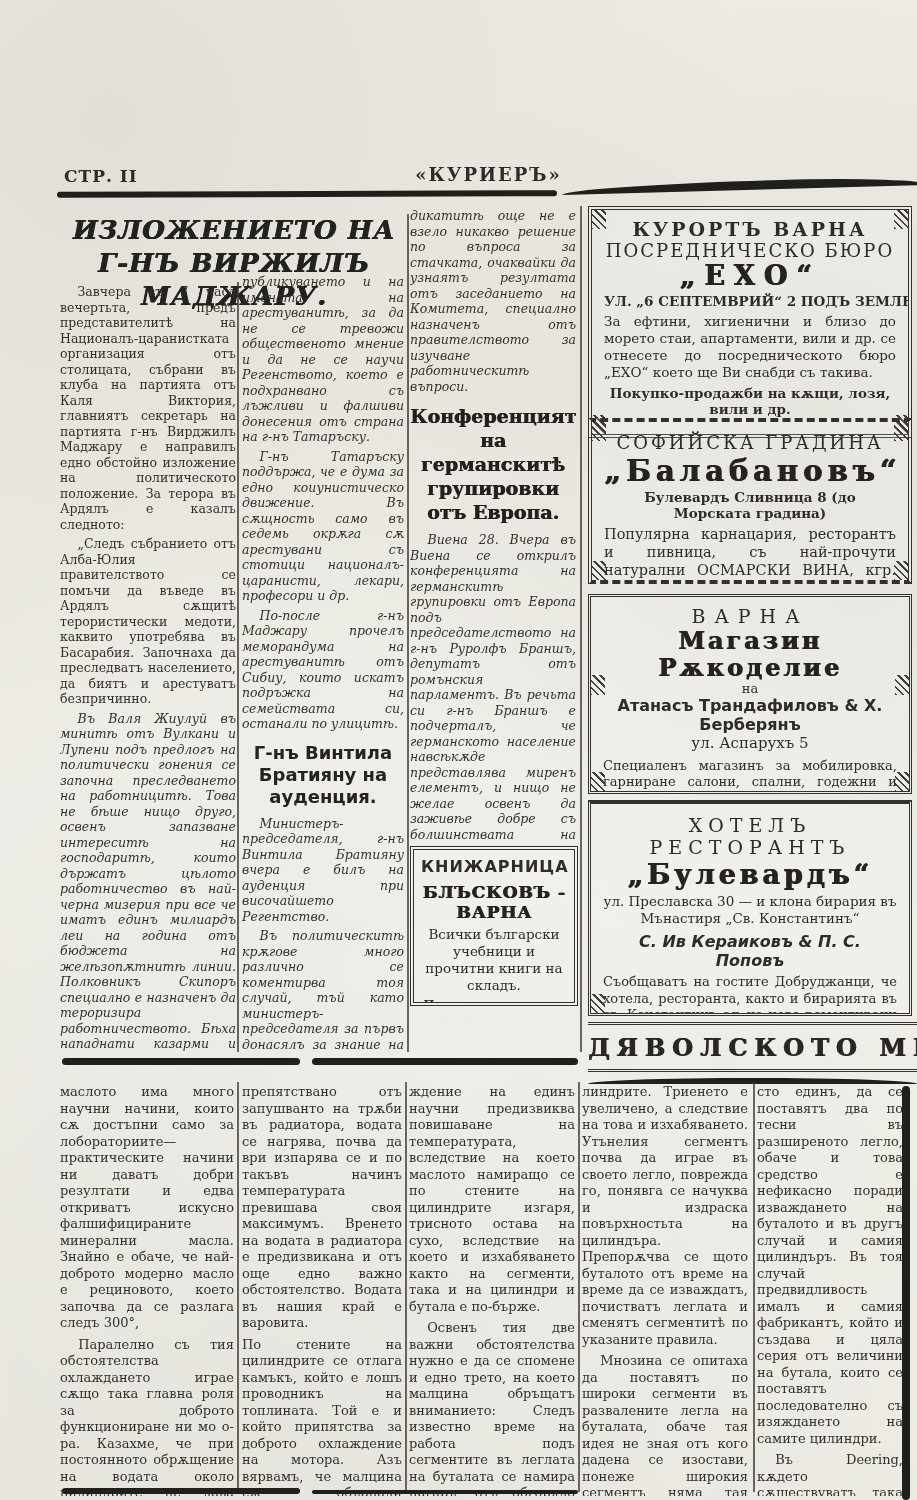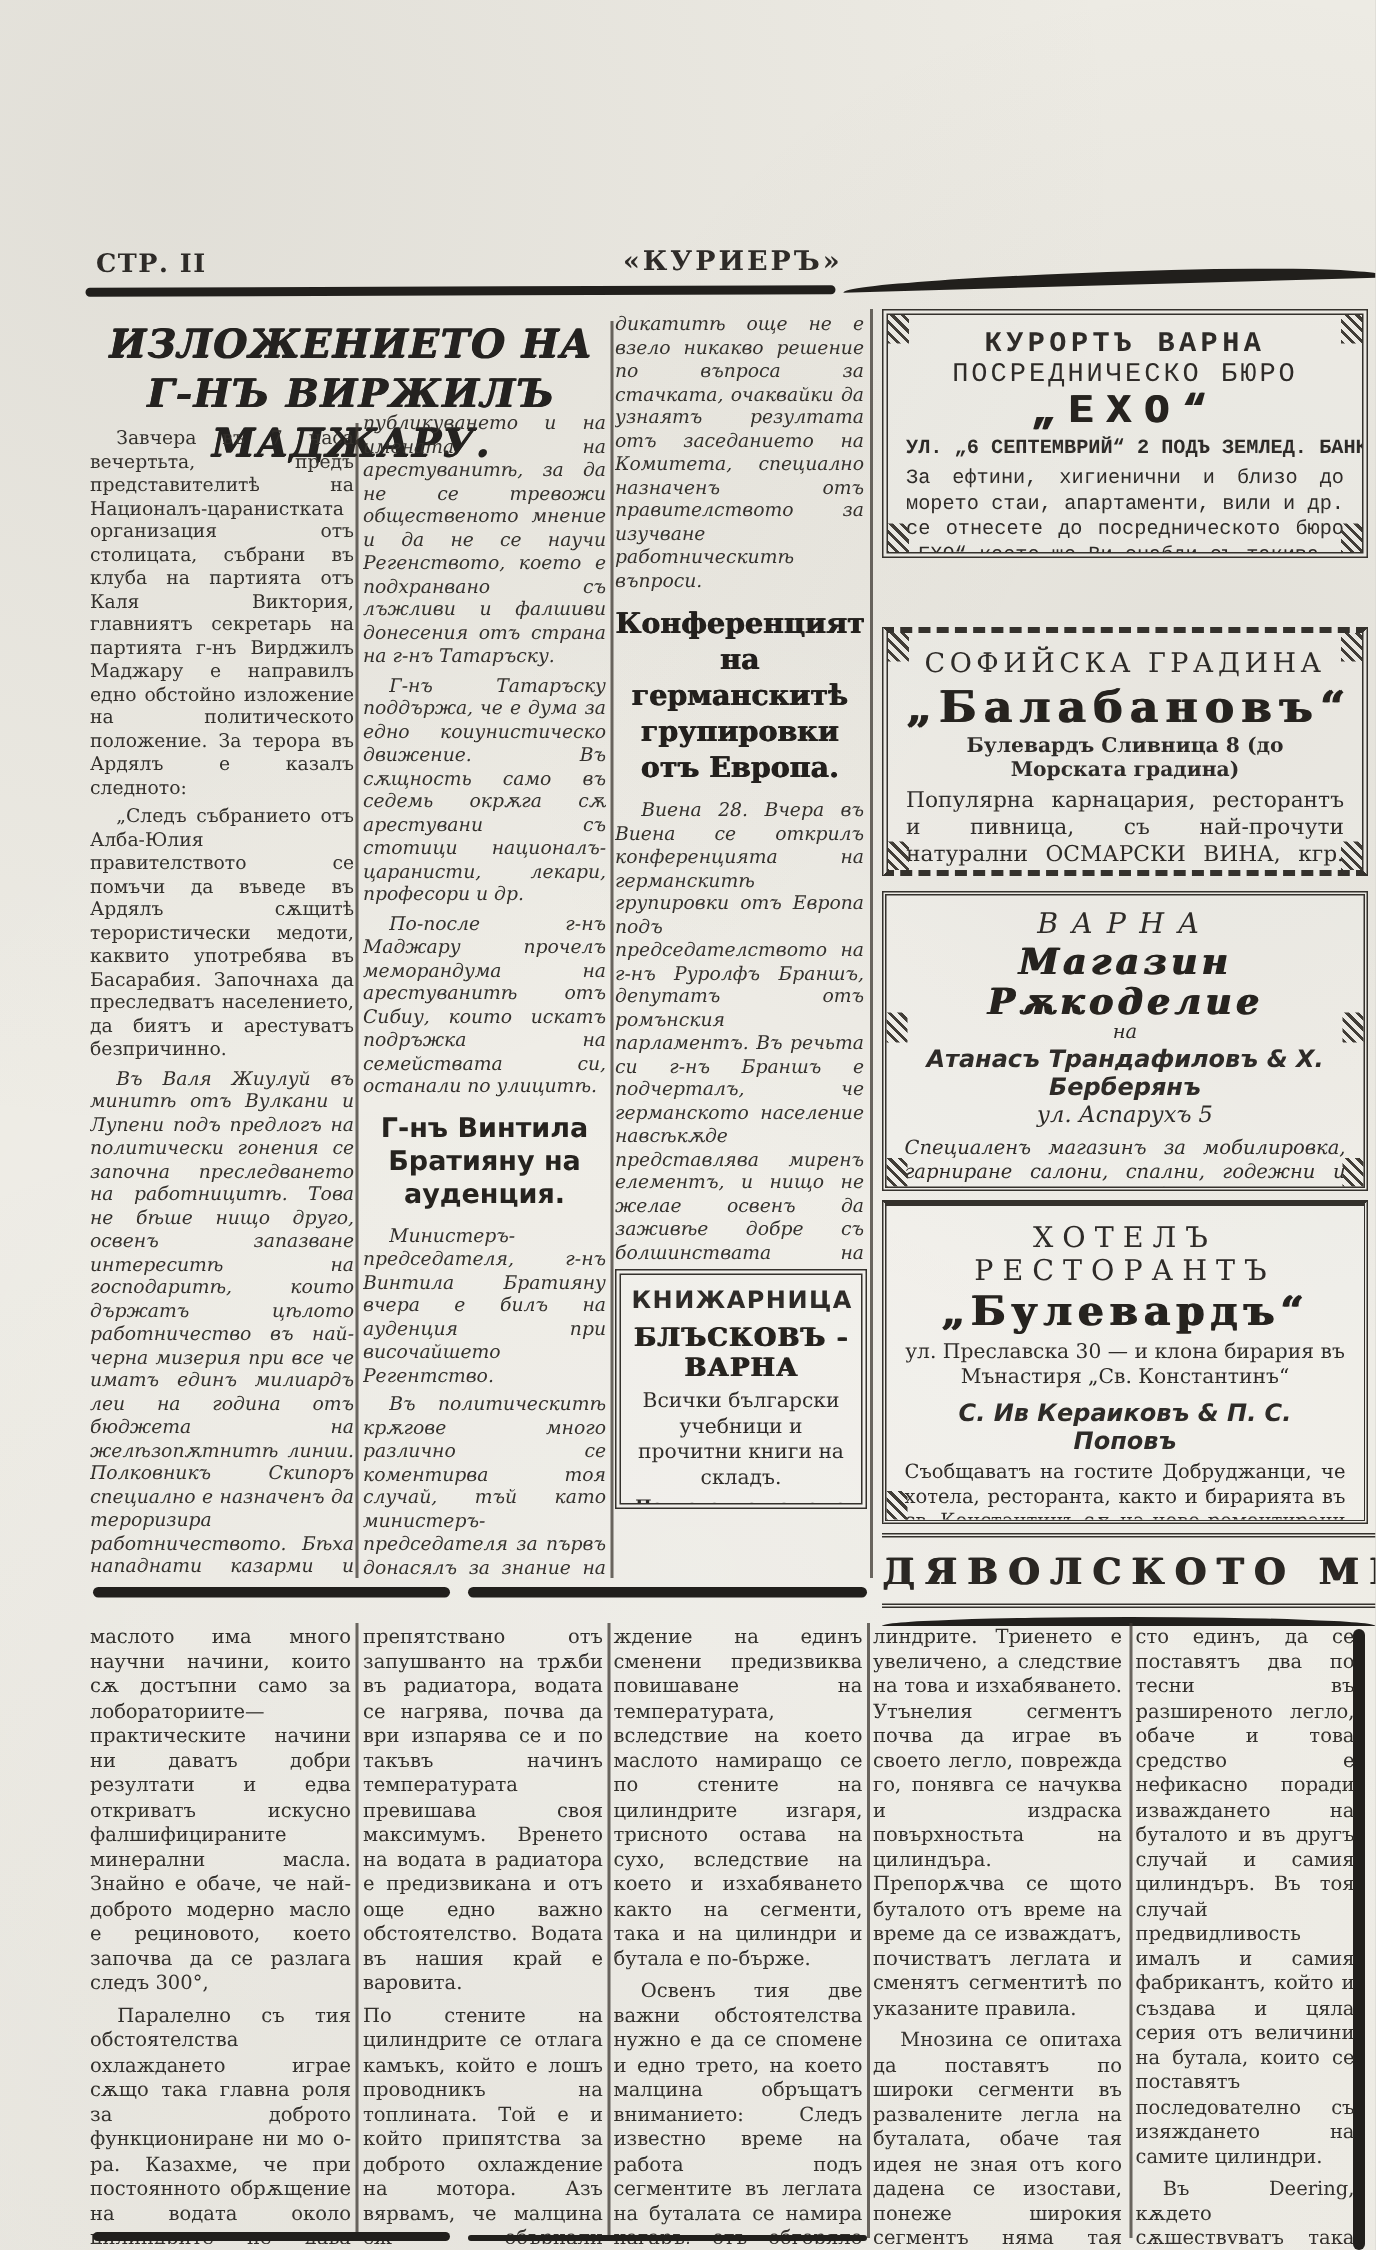--- a/index.html
+++ b/index.html
@@ -83,21 +83,21 @@
 
   </div>
 
   <div class="abs ad" style="left:410px;top:846px;width:168px;height:160px;border:4px double #34312c;padding:5px 7px;">
     <div class="c sans" style="font-weight:bold;font-size:16px;letter-spacing:1px;margin-top:2px;">КНИЖАРНИЦА</div>
     <div class="c fatname" style="font-size:17px;letter-spacing:1px;margin:6px 0 4px;">БЛЪСКОВЪ - ВАРНА</div>
     <div class="c" style="font-size:13.5px;line-height:17px;">Всички български учебници и прочитни книги на складъ.</div>
     <div class="c" style="font-size:11.5px;line-height:14px;font-weight:bold;margin-top:3px;">По желание може да се достави каквато книга се иска</div>
   </div>
 
-  <div class="abs ad" style="left:588px;top:206px;width:324px;height:166px;border:4px double #34312c;font-family:Liberation Mono, monospace;">
+  <div class="abs ad" style="left:588px;top:206px;width:324px;height:232px;border:4px double #34312c;">
     <span class="corner" style="left:-1px;top:-1px;"></span>
     <span class="corner" style="right:-1px;top:-1px;"></span>
     <span class="corner" style="left:-1px;bottom:-1px;"></span>
     <span class="corner" style="right:-1px;bottom:-1px;"></span>
     <div class="c" style="font-size:19px;letter-spacing:3px;font-weight:bold;">КУРОРТЪ ВАРНА</div>
     <div class="c" style="font-size:18px;letter-spacing:2px;">ПОСРЕДНИЧЕСКО БЮРО</div>
     <div class="c fatname" style="font-size:27px;letter-spacing:9px;line-height:30px;">„ЕХО“</div>
     <div style="font-size:13.5px;font-weight:bold;white-space:nowrap;margin-top:2px;">УЛ. „6 СЕПТЕМВРИЙ“ 2 ПОДЪ ЗЕМЛЕД. БАНКА</div>
     <div class="ad-small">За ефтини, хигиенични и близо до морето стаи, апартаменти, вили и др. се отнесете до посредническото бюро „ЕХО“ което ще Ви снабди съ такива.</div>
     <div class="c" style="font-size:13.5px;font-weight:bold;">Покупко-продажби на кѫщи, лозя, вили и др.</div>
@@ -109,21 +109,21 @@
     <span class="corner" style="right:-1px;top:-1px;"></span>
     <span class="corner" style="left:-1px;bottom:-1px;"></span>
     <span class="corner" style="right:-1px;bottom:-1px;"></span>
     <div class="c" style="font-size:18px;letter-spacing:3px;margin-top:2px;">СОФИЙСКА ГРАДИНА</div>
     <div class="c fatname" style="font-size:29px;letter-spacing:5px;line-height:36px;">„Балабановъ“</div>
     <div class="c" style="font-size:13.5px;font-weight:bold;">Булевардъ Сливница 8 (до Морската градина)</div>
     <div class="ad-small" style="font-size:14.5px;line-height:18px;">Популярна карнацария, ресторантъ и пивница, съ най-прочути натурални ОСМАРСКИ ВИНА, кгр. 20 лева за домове 16</div>
 
   </div>
 
-  <div class="abs ad" style="left:588px;top:594px;width:324px;height:200px;border:3px double #34312c;font-style:italic;">
+  <div class="abs ad" style="left:588px;top:594px;width:324px;height:200px;border:3px double #34312c;">
     <span class="corner" style="left:-1px;top:40%;"></span>
     <span class="corner" style="right:-1px;top:40%;"></span>
     <span class="corner" style="left:-1px;bottom:-1px;"></span>
     <span class="corner" style="right:-1px;bottom:-1px;"></span>
     <div class="c" style="font-size:19px;letter-spacing:9px;">ВАРНА</div>
     <div class="c fatname" style="font-size:24px;letter-spacing:3px;line-height:27px;">Магазин Рѫкоделие</div>
     <div class="c" style="font-size:13px;">на</div>
     <div class="c sans" style="font-size:16px;font-weight:bold;">Атанасъ Трандафиловъ &amp; Х. Берберянъ</div>
     <div class="c" style="font-size:15px;">ул. Аспарухъ 5</div>
     <div class="ad-small" style="font-size:13px;line-height:16px;margin-top:6px;">Специаленъ магазинъ за мобилировка, гарниране салони, спални, годежни и свадбени дарове, бельо пердета, покривки и пр. пр.</div>
@@ -156,21 +156,21 @@
 
   <div class="abs col bcol" style="left:60px;top:1084px;width:174px;height:412px;">
     <p class="noind">маслото има много научни начини, които сѫ достъпни само за лобораториите—практическите начини ни даватъ добри резултати и едва откриватъ искусно фалшифицираните минерални масла. Знайно е обаче, че най-доброто модерно масло е рециновото, което започва да се разлага следъ 300°,</p>
     <p>Паралелно съ тия обстоятелства охлаждането играе сѫщо така главна роля за доброто функциониране ни мо о-ра. Казахме, че при постоянното обрѫщение на водата около цилиндрите не дава възможность, щото температурата да превиши допустимия максимумъ. Обаче щомъ това обрѫщение е въз-</p>
   </div>
   <div class="abs col bcol" style="left:242px;top:1084px;width:160px;height:412px;">
     <p class="noind">препятствано отъ запушванто на трѫби въ радиатора, водата се нагрява, почва да ври изпарява се и по такъвъ начинъ температурата превишава своя максимумъ. Вренето на водата в радиатора е предизвикана и отъ още едно важно обстоятелство. Водата въ нашия край е варовита.</p>
     <p class="noind">По стените на цилиндрите се отлага камъкъ, който е лошъ проводникъ на топлината. Той е и който припятства за доброто охлаждение на мотора. Азъ вярвамъ, че малцина сѫ обърнали внимание за това и сѫ приложили знайните средства да премахване на този камъкъ — киселина или препорати. Лошото охла-</p>
   </div>
   <div class="abs col bcol" style="left:409px;top:1084px;width:166px;height:412px;">
-    <p class="noind">ждение на единъ сменени предизвиква повишаване на температурата, вследствие на което маслото намиращо се по стените на цилиндрите изгаря, трисното остава на сухо, вследствие на което и изхабяването както на сегменти, така и на цилиндри и бутала е по-бърже.</p>
+    <p class="noind">ждение на единъ научни предизвиква повишаване на температурата, вследствие на което маслото намиращо се по стените на цилиндрите изгаря, трисното остава на сухо, вследствие на което и изхабяването както на сегменти, така и на цилиндри и бутала е по-бърже.</p>
     <p>Освенъ тия две важни обстоятелства нужно е да се спомене и едно трето, на което малцина обръщатъ вниманието: Следъ известно време на работа подъ сегментите въ леглата на буталата се намира нагаръ, отъ обгоряло масло и калъ, която постепено расте и притиска все по-вече и повече сегментите о стените на ци-</p>
   </div>
   <div class="abs col bcol" style="left:582px;top:1084px;width:166px;height:412px;">
     <p class="noind">линдрите. Триенето е увеличено, а следствие на това и изхабяването. Утънелия сегментъ почва да играе въ своето легло, поврежда го, понявга се начуква и издраска повърхностьта на цилиндъра. Препорѫчва се щото буталото отъ време на време да се изваждатъ, почистватъ леглата и сменятъ сегментитѣ по указаните правила.</p>
     <p>Мнозина се опитаха да поставятъ по широки сегменти въ развалените легла на буталата, обаче тая идея не зная отъ кого дадена се изостави, понеже широкия сегментъ няма тая еластичность да прилегне добре о стените на целиндара. По добре би било щото вме-</p>
   </div>
   <div class="abs col bcol" style="left:757px;top:1084px;width:146px;height:412px;">
     <p class="noind">сто единъ, да се поставятъ два по тесни въ разширеното легло, обаче и това средство е нефикасно поради изваждането на буталото и въ другъ случай и самия цилиндъръ. Въ тоя случай предвидливость ималъ и самия фабрикантъ, който и създава и цяла серия отъ величини на бутала, които се поставятъ последователно съ изяждането на самите цилиндри.</p>
     <p>Въ Deering, кѫдето сѫществуватъ така наречените ризници работата е по-упростена и практична, тамъ изяждането на буталата и разницата сѫ сменени и двете, което може да направи всеки, който</p>
 

